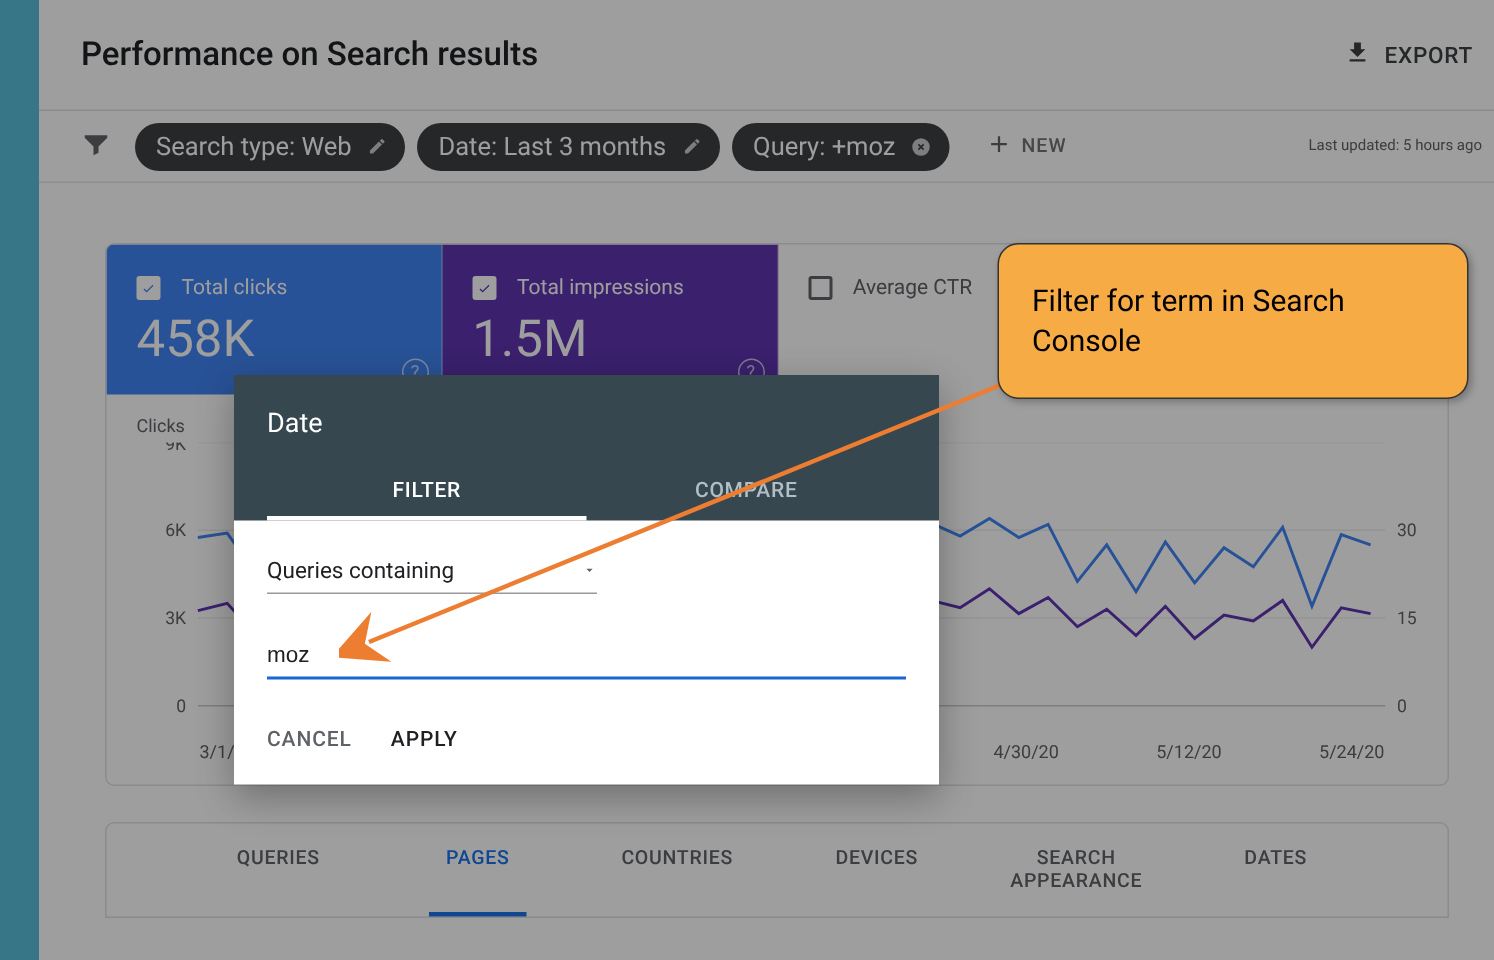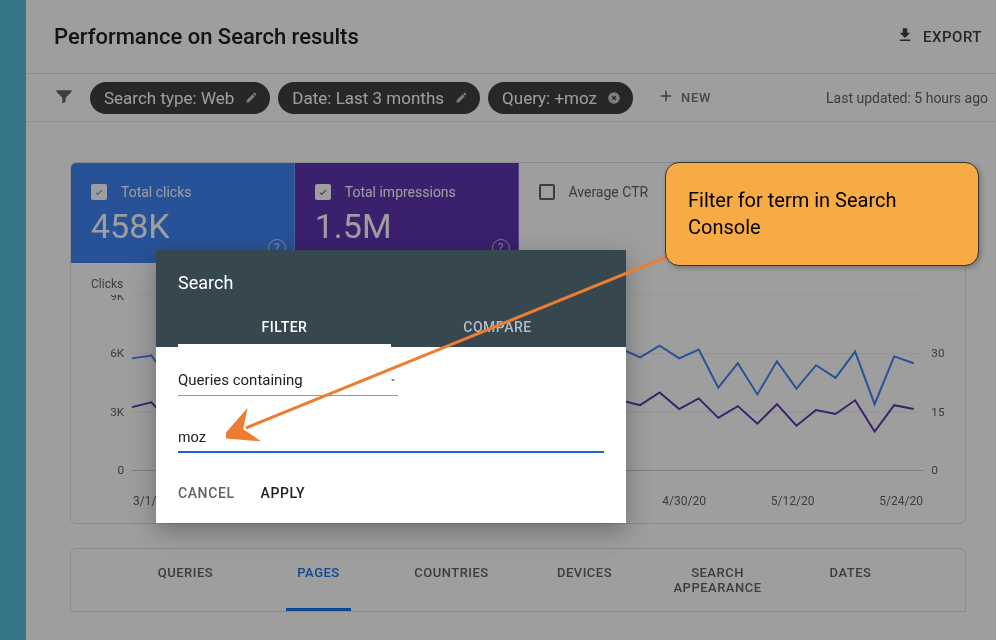--- a/index.html
+++ b/index.html
@@ -74,21 +74,21 @@
   gap: 6px;
   margin-left: 16px;
   font-size: 13px;
   font-weight: 500;
   letter-spacing: 0.7px;
   color: #737373;
   cursor: pointer;
 }
 .spacer { flex: 1; }
 .last-updated {
-  font-size: 14px;
+  font-size: 10px;
   color: #5f6368;
   padding-right: 8px;
 }
 .card-area {
   padding: 40px 30px 0 44px;
 }
 .chart-card {
   background: #fff;
   border: 1px solid #e0e0e0;
   border-radius: 6px;
@@ -444,21 +444,21 @@
       </div>
     </div>
 
   </div>
 </div>
 
 <div class="scrim"></div>
 
 <div class="modal">
   <div class="modal-head">
-    <div class="modal-title">Search</div>
+    <div class="modal-title">Date</div>
     <div class="modal-tabs">
       <div class="modal-tab active">FILTER</div>
       <div class="modal-tab">COMPARE</div>
     </div>
   </div>
   <div class="modal-body">
     <div class="select-field">
       <span>Queries containing</span>
       <span>
         <svg width="10" height="10" viewBox="0 0 24 24" fill="#5f6368">

